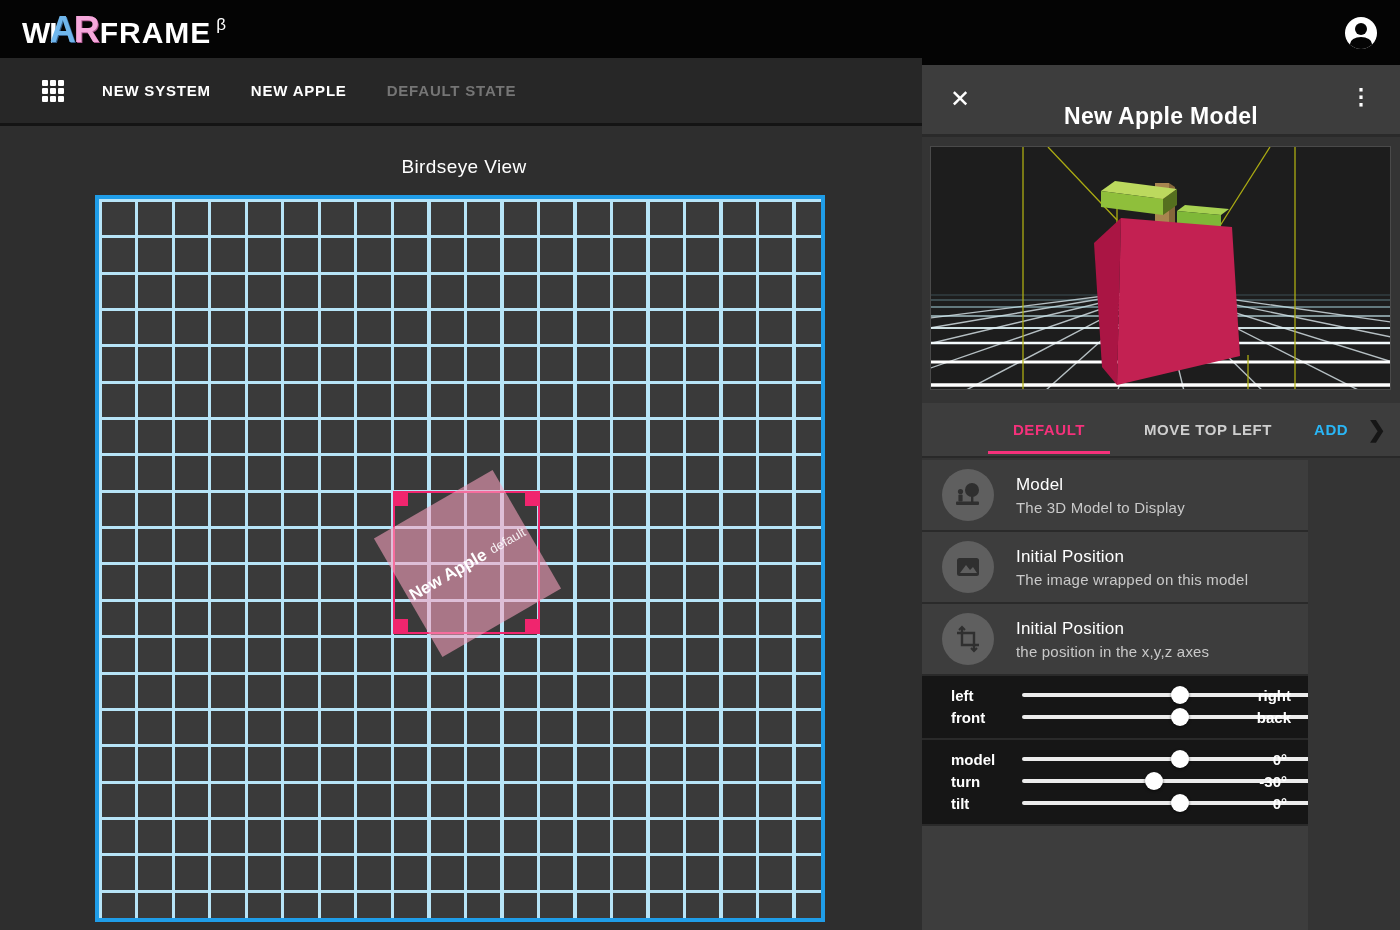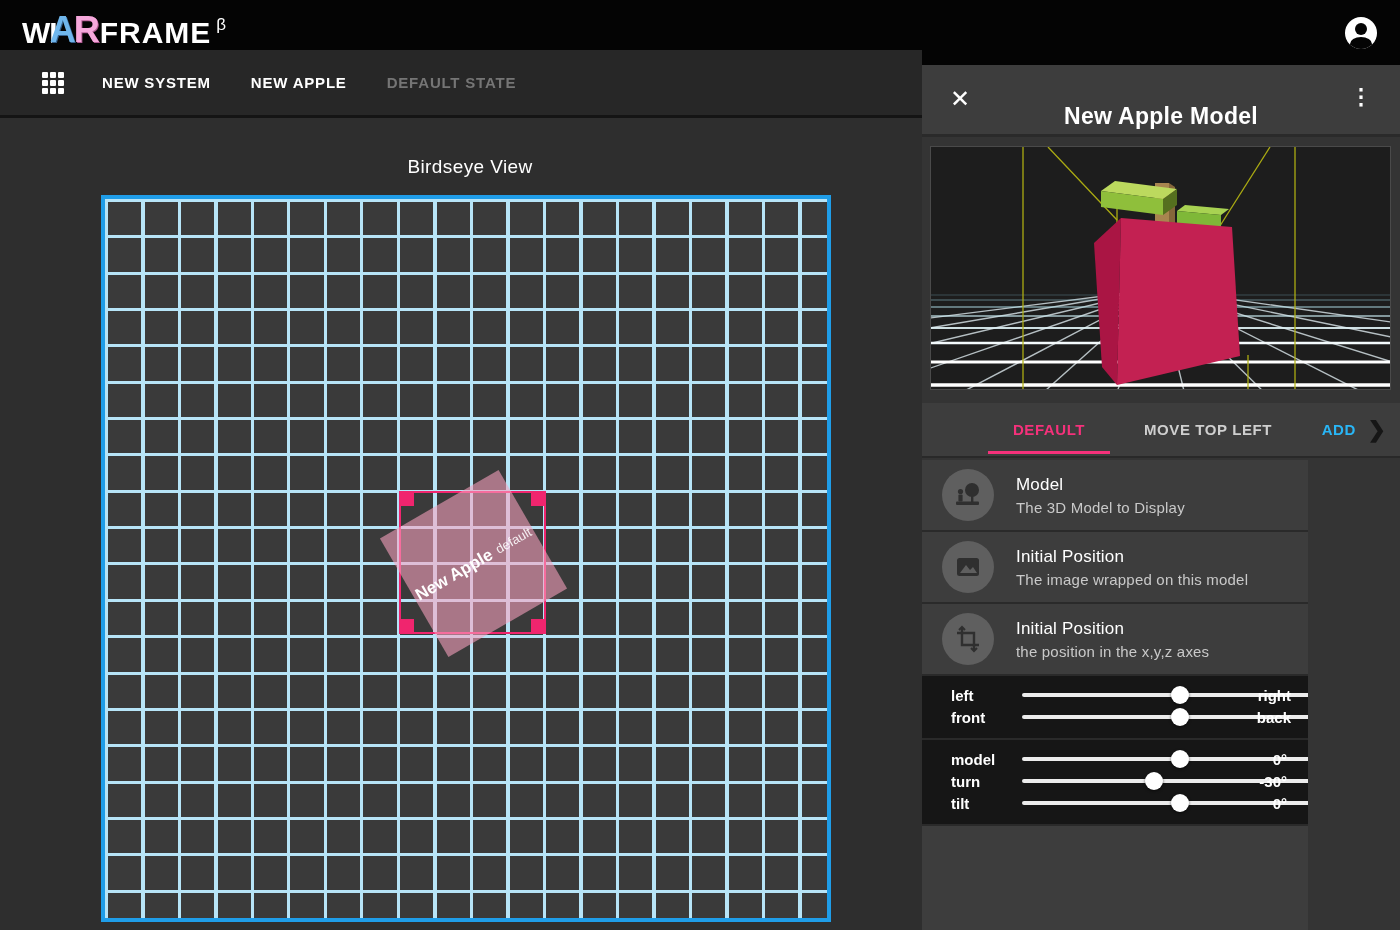--- a/index.html
+++ b/index.html
@@ -14,28 +14,28 @@
   .logo .li { color:#fff; font-size:30px; margin-left:-2px; }
   .logo .la { color:#6fb6ec; font-size:36px; margin-left:-9px; margin-top:-6px; text-shadow:1px 1px 0 #35608c; }
   .logo .lr { color:#f6a8dc; font-size:36px; margin-left:-3px; margin-top:-6px; text-shadow:1px 1px 0 #b05a92; }
   .logo .lframe { color:#fff; font-size:30px; margin-left:-1px; }
   .logo .lbeta { color:#fff; font-size:17px; font-weight:400; margin-left:5px; margin-top:-2px; }
   .account { position:absolute; right:23px; top:17px; width:32px; height:32px; border-radius:50%; background:#fff; overflow:hidden; cursor:pointer; }
   .account .head { position:absolute; left:10px; top:6px; width:12px; height:12px; border-radius:50%; background:#040404; }
   .account .body { position:absolute; left:5px; top:20px; width:22px; height:14px; border-radius:50% 50% 0 0; background:#040404; }
 
   
-  .navbar { position:absolute; left:0; top:50px; width:922px; height:68px; background:#272727; border-bottom:3px solid #141414; display:flex; align-items:center; }
+  .navbar { position:absolute; left:0; top:58px; width:922px; height:68px; background:#272727; border-bottom:3px solid #141414; display:flex; align-items:center; }
   .appsicon { width:22px; height:22px; margin-left:42px; margin-right:38px; display:grid; grid-template-columns:repeat(3,6px); grid-template-rows:repeat(3,6px); gap:2px; cursor:pointer; }
   .appsicon span { background:#fff; border-radius:1px; display:block; }
   .navitem { color:#fff; font-size:15px; font-weight:700; letter-spacing:0.8px; margin-right:40px; cursor:pointer; }
   .navitem.dim { color:#757575; cursor:default; }
 
   
-  .canvas { position:absolute; left:9px; top:136px; width:922px; height:794px; background:#2e2e2e; }
+  .canvas { position:absolute; left:3px; top:136px; width:922px; height:794px; background:#2e2e2e; }
   .canvas-title { position:absolute; left:0; top:20px; width:922px; text-align:center; color:#fff; font-size:19px; letter-spacing:0.4px; }
   .grid { position:absolute; left:92px; top:59px; width:730px; height:727px; background-color:#3a3a3a; border:4px solid #1f9de8;
           background-image:
             repeating-linear-gradient(to right,  #b7e4f7 0 3px, transparent 3px 36.5px),
             repeating-linear-gradient(to bottom, #b7e4f7 0 3px, transparent 3px 36.35px); }
   .obj-box { position:absolute; left:294px; top:292px; width:147px; height:143px; border:2px solid #f0256e; cursor:move; }
   .obj-corner { position:absolute; width:13px; height:13px; background:#f0256e; }
   .obj-corner.tl { left:0; top:0; } .obj-corner.tr { right:0; top:0; }
   .obj-corner.bl { left:0; bottom:0; } .obj-corner.br { right:0; bottom:0; }
   .obj-square { position:absolute; left:50%; top:50%; width:137px; height:137px; margin:-68px 0 0 -68px;
@@ -51,21 +51,21 @@
   .panel-title { position:absolute; left:0; top:38px; width:478px; text-align:center; color:#fff; font-size:23px; font-weight:600; letter-spacing:0.3px; }
   .kebab-btn { position:absolute; right:28px; top:20px; color:#fff; font-size:22px; font-weight:700; cursor:pointer; line-height:1.1; }
 
   .preview-wrap { position:absolute; left:8px; top:81px; width:461px; height:244px; background:#1d1d1d; border:1px solid #4a4a4a; }
   .preview-wrap svg { display:block; }
 
   .tabs { position:absolute; left:0; top:338px; width:478px; height:55px; background:#3d3d3d; border-bottom:2px solid #292929; display:flex; align-items:center; }
   .tab { font-size:15px; font-weight:700; letter-spacing:0.6px; text-align:center; cursor:pointer; }
   .tab.t0 { width:122px; margin-left:66px; color:#f5317b; }
   .tab.t1 { width:168px; margin-left:14px; color:#cfcfcf; }
-  .tab.t2 { width:42px; margin-left:22px; color:#29b6f6; overflow:hidden; text-align:right; }
+  .tab.t2 { width:42px; margin-left:22px; color:#29b6f6; overflow:hidden; text-align:left; }
   .tab-underline { position:absolute; left:66px; bottom:2px; width:122px; height:3px; background:#f5317b; }
   .tabs-more { position:absolute; right:14px; top:14px; color:#161616; font-size:22px; font-weight:700; cursor:pointer; }
 
   .rows { position:absolute; left:0; top:395px; width:386px; bottom:0; overflow:hidden; }
   .prow { background:#3d3d3d; border-bottom:2px solid #2a2a2a; display:flex; align-items:center; padding:9px 14px 9px 20px; }
   .prow .circ { flex:0 0 52px; width:52px; height:52px; border-radius:50%; background:#5f5f5f; display:flex; align-items:center; justify-content:center; }
   .prow .txt { margin-left:22px; }
   .prow .title { color:#fff; font-size:17px; letter-spacing:0.2px; }
   .prow .sub { color:#c9c9c9; font-size:15px; font-weight:300; margin-top:4px; letter-spacing:0.2px; }
 

